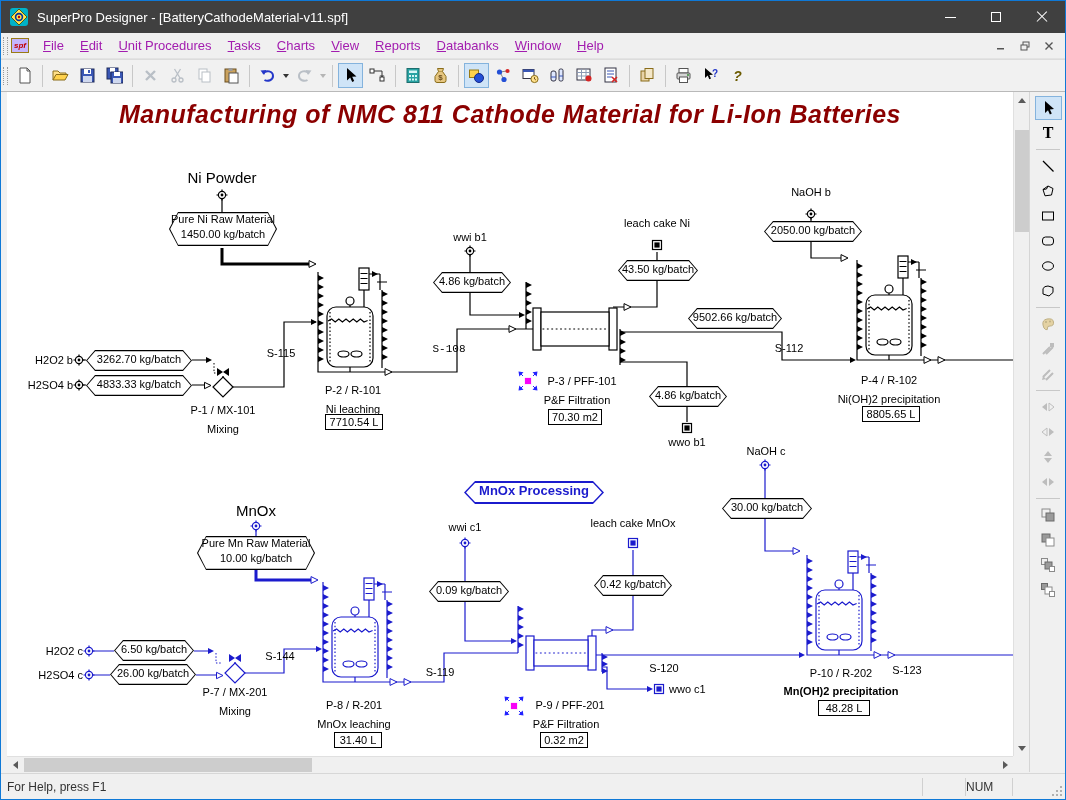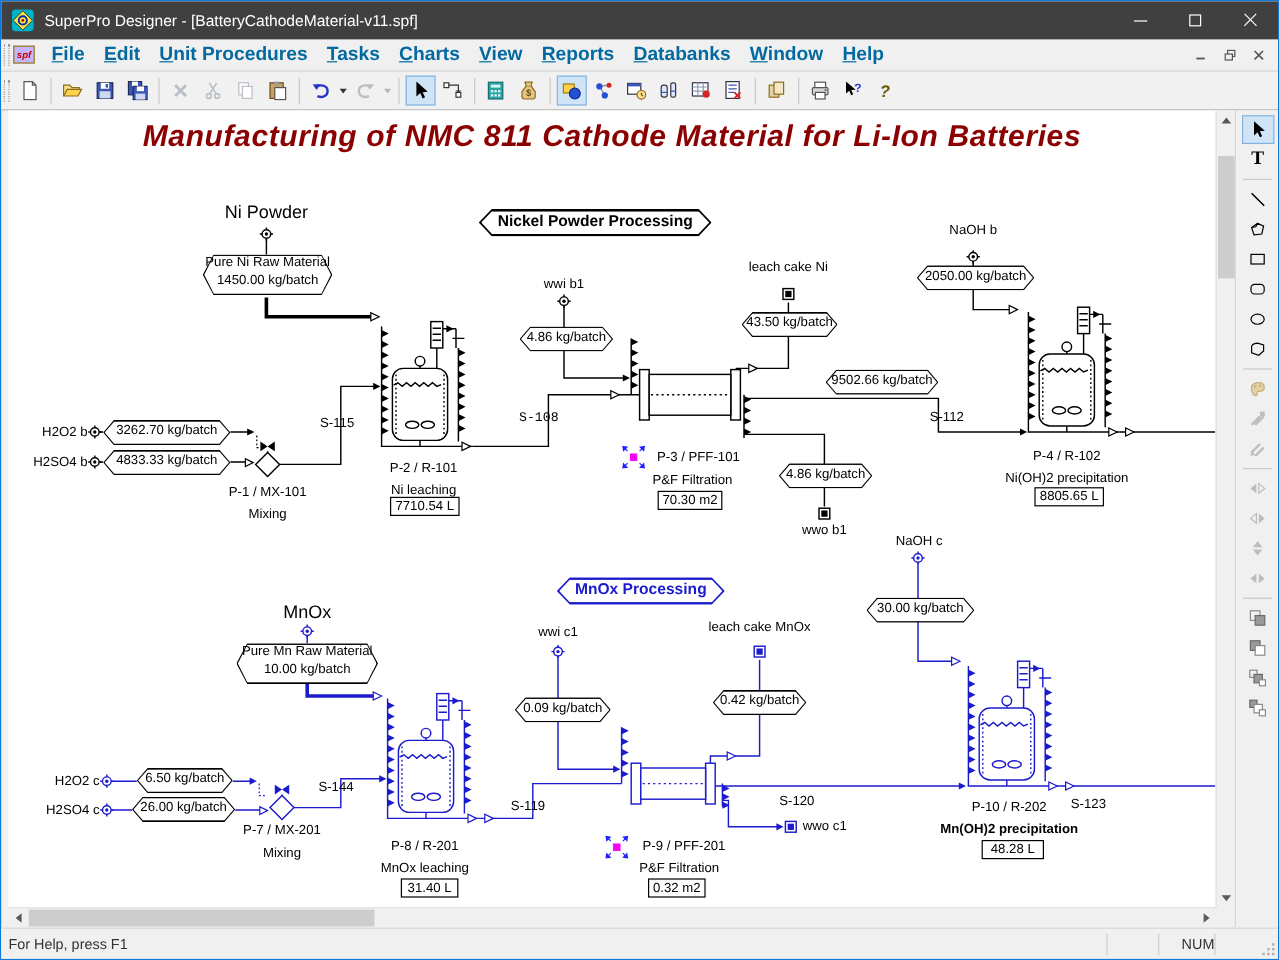--- a/index.html
+++ b/index.html
@@ -15,21 +15,21 @@
   .glyph-max{width:10px;height:10px;border:1px solid #fff;}
   .glyph-close{position:relative;width:12px;height:12px;}
   .glyph-close:before,.glyph-close:after{content:"";position:absolute;left:-1px;top:5px;width:14px;height:1.4px;background:#fff;}
   .glyph-close:before{transform:rotate(45deg);} .glyph-close:after{transform:rotate(-45deg);}
   
   .menubar{position:absolute;left:0;top:32px;right:0;height:26px;background:#f0f0f0;display:flex;align-items:center;border-bottom:1px solid #e3e3e3;}
   .grip{width:5px;height:18px;margin:0 3px 0 2px;border-left:1px dotted #9a9a9a;border-right:1px dotted #9a9a9a;flex:none;}
   .spf-ico{width:18px;height:15px;background:#c4b5fd;border:1px solid #9a7b15;color:#c00000;
     font-size:8px;font-weight:bold;font-style:italic;line-height:13px;text-align:center;margin-right:6px;flex:none;}
   .menubar ul{display:flex;list-style:none;margin:0;padding:0;}
-  .menubar li{font-size:16px;color:#0369a1;padding:4px 8px;cursor:default;font-weight:bold;}
+  .menubar li{font-size:13px;color:#a21caf;padding:4px 8px;cursor:default;}
   .mdi{margin-left:auto;display:flex;margin-right:4px;}
   .mdi .mbtn{width:24px;height:19px;display:flex;align-items:center;justify-content:center;border:1px solid transparent;}
   
   .toolbar{position:absolute;left:0;top:58px;right:0;height:33px;background:#f1f1f1;border-top:1px solid #dcdcdc;border-bottom:1px solid #b9b9b9;display:flex;align-items:center;}
   .tbtn{width:25px;height:25px;margin:0 1px;display:flex;align-items:center;justify-content:center;border:1px solid transparent;flex:none;}
   .tbtn.active{background:#cfe4f7;border-color:#84b3dd;}
   .tsep{width:1px;height:22px;background:#c8c8c8;margin:0 4px;flex:none;}
   .dd{width:10px;height:25px;display:flex;align-items:center;justify-content:center;flex:none;}
   .tri-down{width:0;height:0;border-left:3.5px solid transparent;border-right:3.5px solid transparent;border-top:4px solid #333;}
   .tri-down.dis{border-top-color:#b5b5b5;}
@@ -73,21 +73,21 @@
   .toolbox{position:absolute;left:1028px;top:91px;width:37px;height:680px;background:#f0f0f0;border-left:1px solid #d5d5d5;padding-top:3px;}
   .xbtn{width:27px;height:24px;margin:1px auto;display:flex;align-items:center;justify-content:center;border:1px solid transparent;}
   .xbtn.active{background:#cfe4f7;border-color:#84b3dd;}
   .xbtn.dis{opacity:0.9;}
   .xsep{width:24px;height:1px;background:#c8c8c8;margin:4px auto;}
   .ttool{font-family:"Liberation Serif",serif;font-size:16px;font-weight:bold;color:#000;line-height:16px;}
   
   .statusbar{position:absolute;left:0;right:0;top:772px;height:26px;background:#f0f0f0;border-top:1px solid #d7d7d7;display:flex;align-items:center;font-size:12px;color:#333;}
   .statusbar .help{flex:1;padding-left:6px;}
   .sdiv{width:1px;height:18px;background:#d0d0d0;}
-  .spanel{width:46px;text-align:right;} .spanel.empty1{width:42px;} .spanel.empty2{width:36px;}
+  .spanel{width:46px;text-align:left;} .spanel.empty1{width:42px;} .spanel.empty2{width:36px;}
   .sgrip{width:16px;height:100%;position:relative;}
   .sgrip i{position:absolute;width:2px;height:2px;background:#b0b0b0;}
 </style>
 </head>
 <body>
 
 <div class="window">
 
   <div class="titlebar">
     <svg class="app-ico" viewBox="0 0 20 20">
@@ -475,25 +475,20 @@
 
         <use href="#rx" x="796" y="455"></use>
         <path class="s" d="M876 563 H1006"></path>
         <path class="o" d="M888 563 l-7 -3.4 v6.8 z"></path>
         <use href="#selx" x="507" y="614"></use>
       </g>
     </svg>
 
     <div class="fs-title">Manufacturing of NMC 811 Cathode Material for Li-Ion Batteries</div>
 
-    <div class="banner" style="left:392px;top:82px;width:194px;height:23px;">
-        <i class="bd"></i>
-        <i class="fl"></i>
-        <span>Nickel Powder Processing</span>
-      </div>
     <div class="lb ctr bld" style="left:165px;top:79px;width:100px;">Ni Powder</div>
     <div class="tag two" style="left:162px;top:120px;width:108px;height:34px;">
         <i class="bd"></i>
         <i class="fl"></i>
         <span>Pure Ni Raw Material</span>
         <span>1450.00 kg/batch</span>
       </div>
     <div class="lb rt" style="left:14px;top:262px;width:52px;">H2O2 b</div>
     <div class="tag" style="left:79px;top:258px;width:106px;height:21px;">
         <i class="bd"></i>

